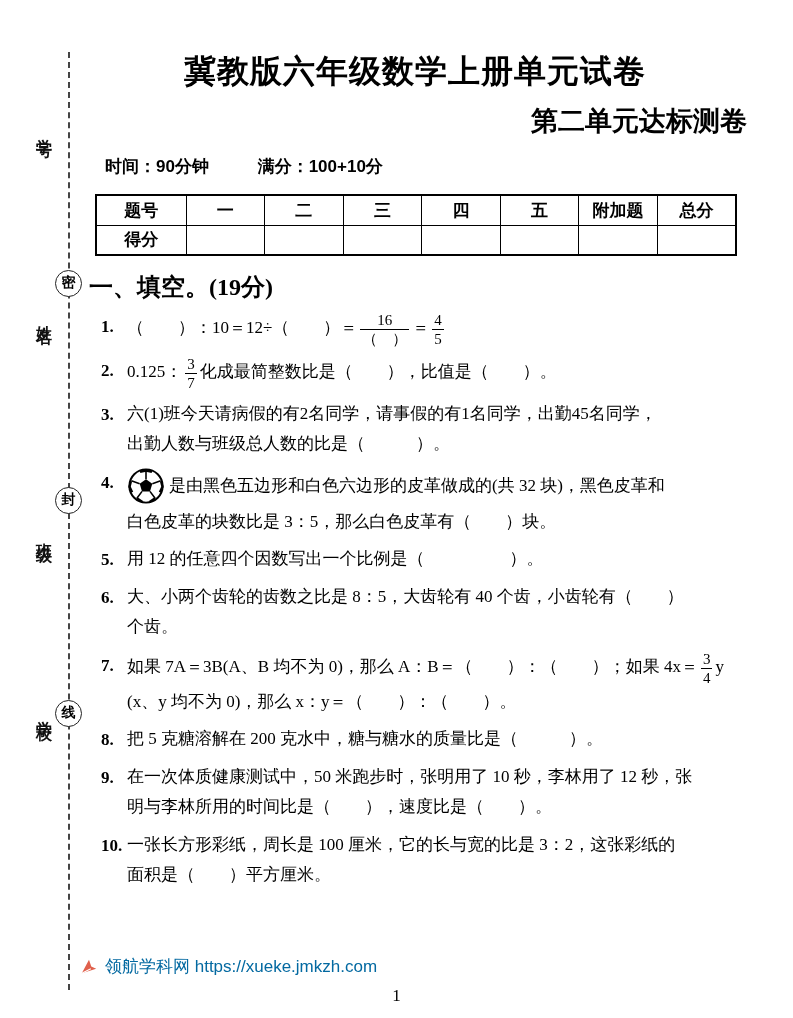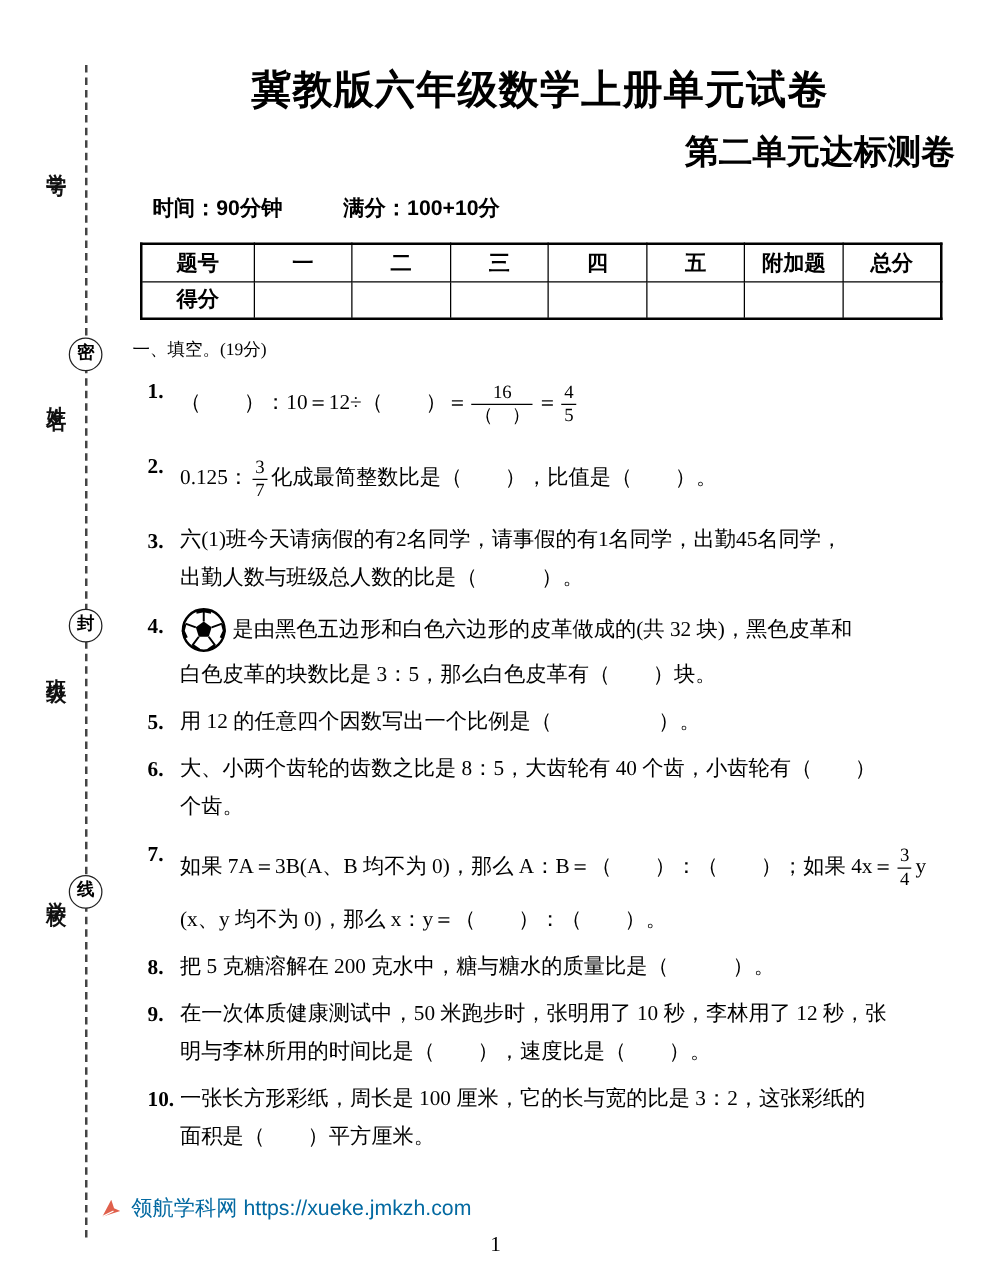--- a/index.html
+++ b/index.html
@@ -17,44 +17,44 @@
   .v-label.cls  { top:530px; }
   .v-label.sch  { top:708px; }
   .seal-char { position:absolute; left:55px; width:27px; height:27px; border:1.5px solid #222;
                border-radius:50%; background:#fff; text-align:center; line-height:24px;
                font-size:14px; font-weight:600; z-index:2; }
   .seal-char.c0 { top:270px; }
   .seal-char.c1 { top:487px; }
   .seal-char.c2 { top:700px; }
 
   
-  .content { position:absolute; left:100px; top:36px; width:664px; }
+  .content { position:absolute; left:83px; top:36px; width:664px; }
   .title { font-family:"Liberation Sans", sans-serif; font-weight:bold; font-size:32px;
            text-align:center; letter-spacing:1px; margin-top:14px; }
   .subtitle { font-family:"Liberation Sans", sans-serif; font-weight:bold; font-size:27px;
               text-align:right; margin-top:9px; }
   .meta { font-family:"Liberation Sans", sans-serif; font-weight:bold;
           font-size:17px; margin-top:16px; }
   .meta span { margin:0 22px; }
 
   table.score { border-collapse:collapse; table-layout:fixed; width:642px; margin:16px 0 0 12px;
                 border:2px solid #000; font-size:17px; }
   table.score td { border:1px solid #000; height:30px; text-align:center; font-weight:600; }
   table.score tr td:first-child { width:90px; }
   table.score td.blank { font-weight:400; }
 
-  .section-heading { margin:15px 0 8px 6px; font-size:14px; font-weight:400; }
+  .section-heading { margin:15px 0 8px 6px; font-size:24px; font-weight:700; }
 
   .question-list { margin-left:18px; width:634px; }
   .question { display:flex; align-items:flex-start; font-size:17px; line-height:1.78;
               margin-bottom:7px; }
   .q-no { font-weight:bold; min-width:26px; flex:0 0 auto; padding-top:1px; }
   .q-body { flex:1 1 auto; }
   .frac { display:inline-flex; flex-direction:column; align-items:center; vertical-align:middle;
-          margin:8px 3px; line-height:1.2; font-size:15px; }
+          margin:0 3px; line-height:1.2; font-size:15px; }
   .frac .den { border-top:1.5px solid #000; padding:0 2px; }
   .soccer { vertical-align:middle; margin:0 4px 2px 0; }
 
   
   .footer-watermark { position:absolute; left:80px; bottom:40px; display:flex; align-items:center;
                       gap:7px; font-family:"Liberation Sans", sans-serif; font-size:17px;
                       color:#0369a1; }
   .page-number { position:absolute; bottom:12px; left:0; width:100%; text-align:center;
                  font-size:17px; }
 </style>

